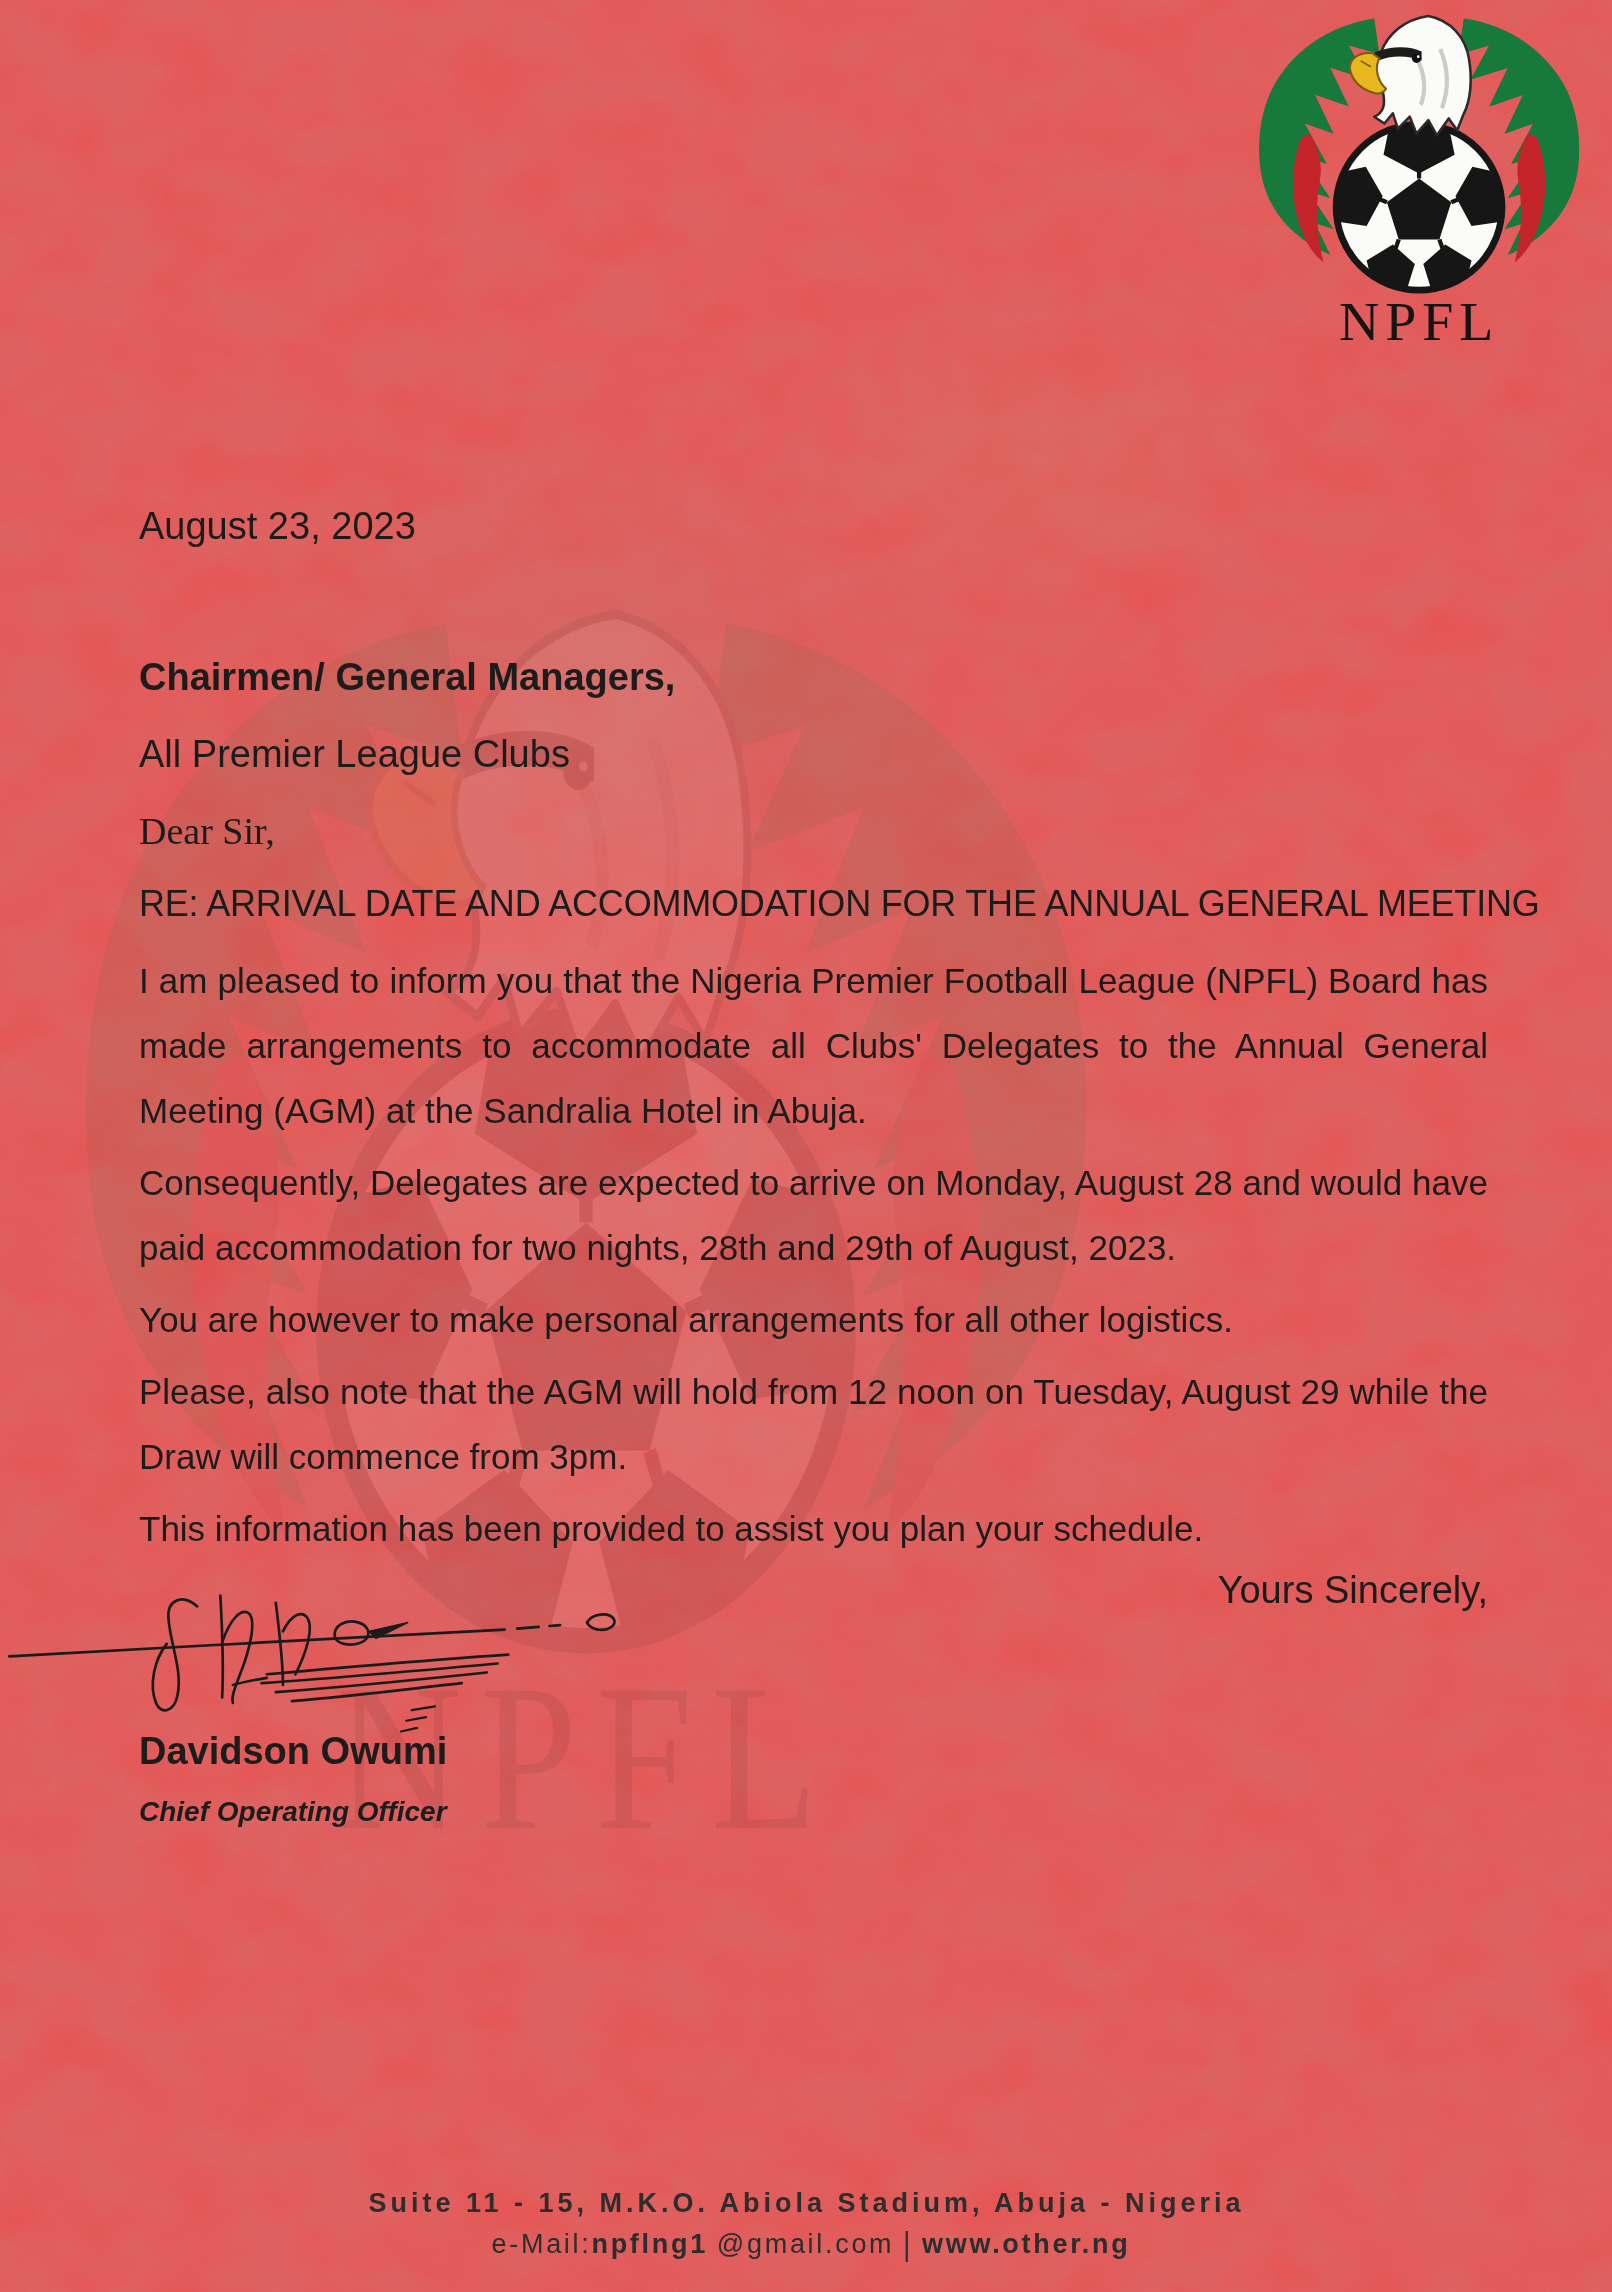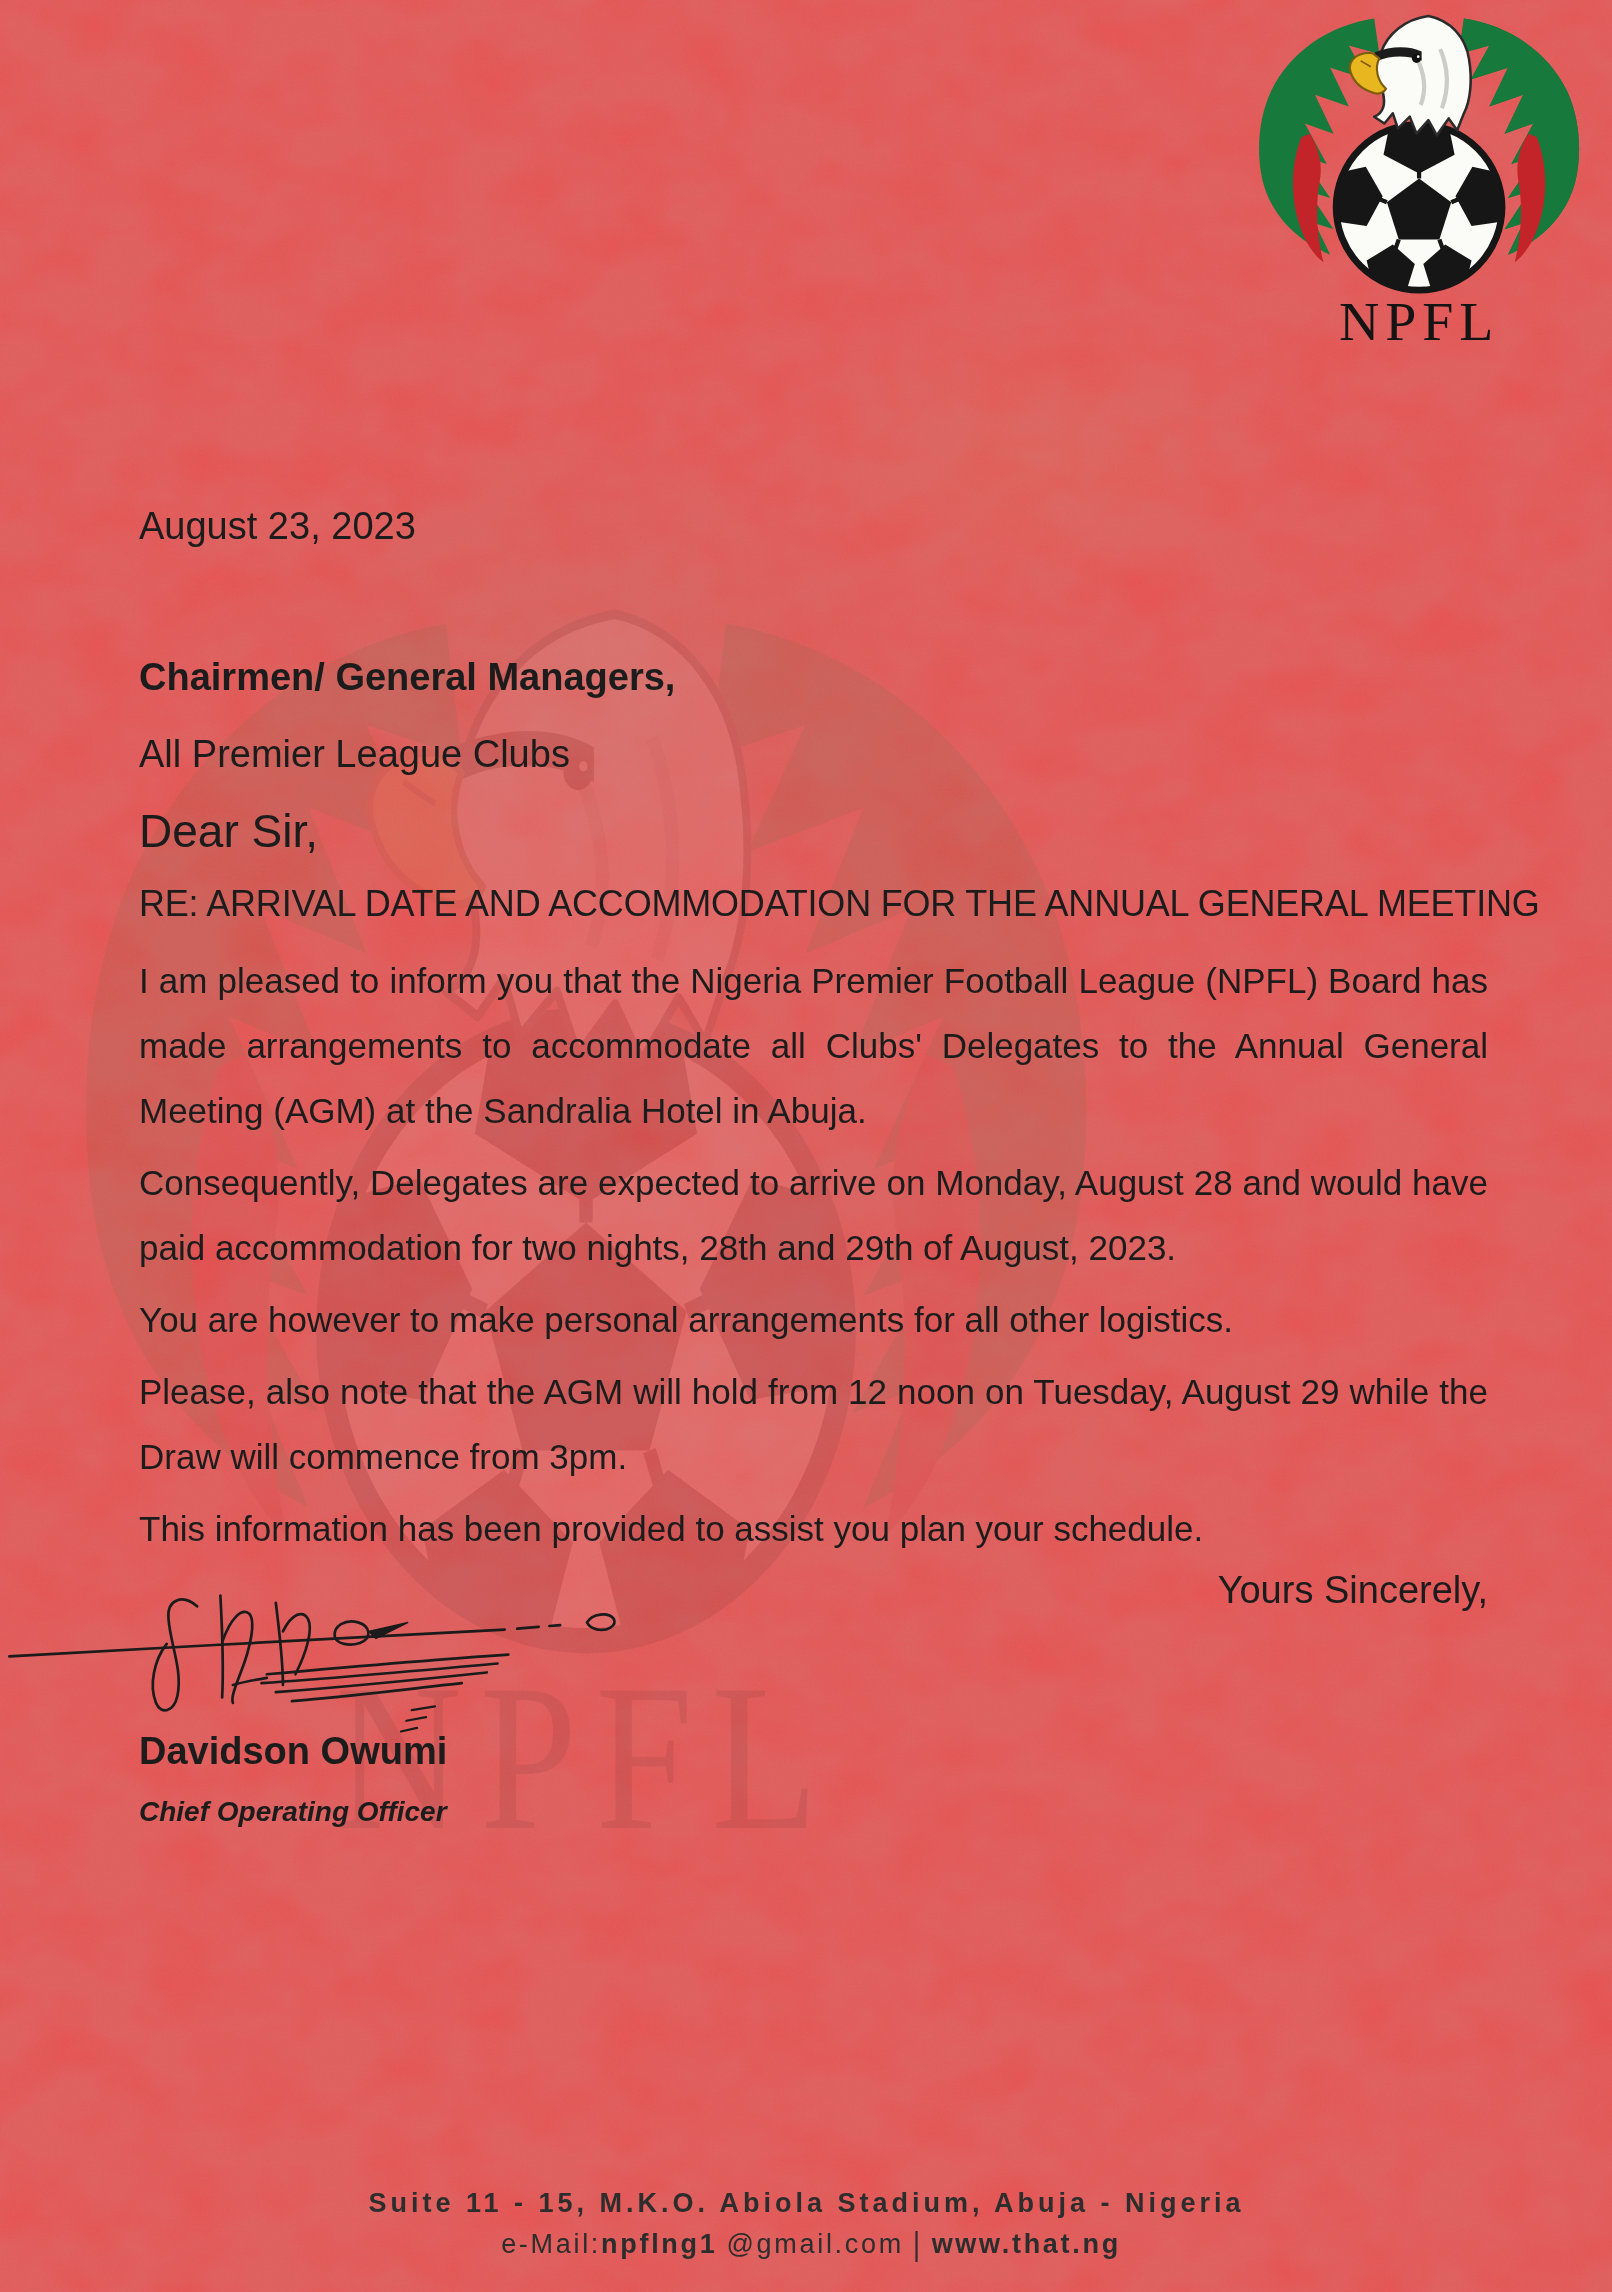--- a/index.html
+++ b/index.html
@@ -28,21 +28,21 @@
   }
   .logo {
     position:absolute; left:1247px; top:5.4px; width:356px; height:347px; z-index:5;
   }
   .content {
     position:absolute; left:139px; right:125px; top:504px; z-index:6;
   }
   .date        { font-size:38px; line-height:45px; margin:0 0 106px 0; }
   .recipient-1 { font-size:38px; line-height:45px; font-weight:700; margin:0 0 32px 0; }
   .recipient-2 { font-size:38px; line-height:45px; margin:0 0 32px 0; }
-  .salutation  { font-size:46px; line-height:45px; margin:16px 0 27px 0; }
+  .salutation  { font-size:38px; line-height:45px; margin:16px 0 27px 0;font-family:Liberation Serif, serif; }
   .subject     { font-size:36px; line-height:45px; font-weight:400; letter-spacing:-0.2px;
                  white-space:nowrap; margin:0 0 21.5px 0; }
   .para        { font-size:35px; line-height:65px; text-align:justify; margin:0 0 7.2px 0; }
   .closing     { font-size:38px; line-height:45px; margin:0;text-align:right; }
   .sig-space   { height:116px; }
   .sig-name    { font-size:38px; line-height:45px; font-weight:700; margin:0 0 14.3px 0; }
   .sig-title   { font-size:28px; line-height:45px; font-weight:700; font-style:italic; margin:0; }
   .signature-svg { position:absolute; left:7.2px; top:1592px; width:627px; height:152px; z-index:7; }
   .footer {
     position:absolute; left:0; right:0; top:2185px; text-align:center; z-index:6; color:#2d2d2d;
@@ -174,18 +174,18 @@
     <path d="M284 102 C370 96 460 88 548 80"></path>
     <path d="M300 112 C380 106 460 98 536 90"></path>
     <path d="M318 122 C390 116 452 108 508 102"></path>
     <path d="M252 104 C266 100 278 98 290 96"></path>
     <path d="M452 132 L478 128 M446 144 L468 140 M440 156 L458 152" stroke-width="2.5"></path>
   </svg>
 
   <div class="footer">
     <div class="footer-line1">Suite 11 - 15, M.K.O. Abiola Stadium, Abuja - Nigeria</div>
     <div class="footer-line2">
-      <span class="fw-reg">e-Mail:</span><span class="fw-bold">npflng1</span><span class="fw-reg">@gmail.com</span><span class="sep">|</span><span class="fw-bold">www.that.ng</span>
+      <span class="fw-reg">e-Mail:</span><span class="fw-bold">npflng1</span><span class="fw-reg">@gmail.com</span><span class="sep">|</span><span class="fw-bold">www.other.ng</span>
     </div>
   </div>
 
 </div>
 
 
 </body></html>

